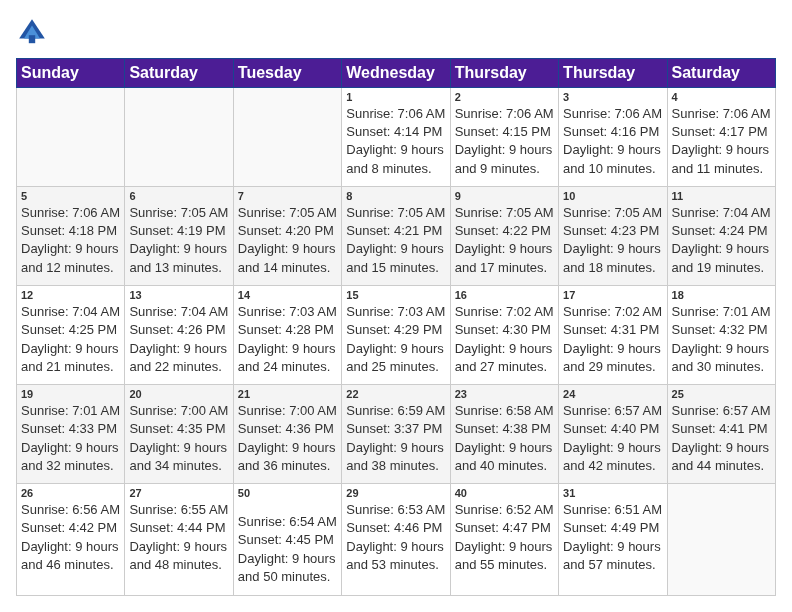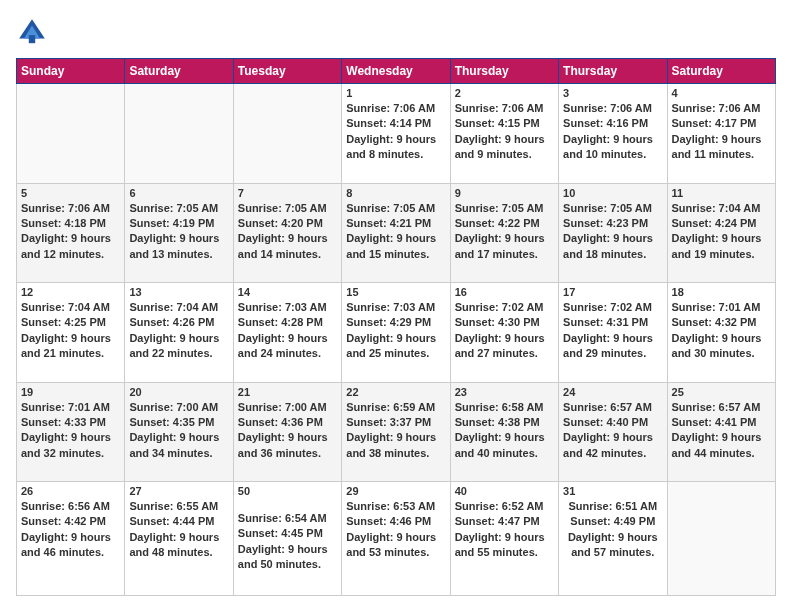--- a/index.html
+++ b/index.html
@@ -54,23 +54,23 @@
       color: #555;
     }
     .calendar {
       flex: 1;
       border: 1px solid #ccc;
       border-collapse: collapse;
       width: 100%;
       table-layout: fixed;
     }
     .calendar th {
-      background: #be185d;
+      background: #4c1d95;
       color: #fff;
-      font-size: 12px;
+      font-size: 16px;
       font-weight: bold;
       padding: 5px 4px;
       text-align: left;
       border: 1px solid #1a4490;
     }
     .calendar td {
       border: 1px solid #ccc;
       vertical-align: top;
       padding: 3px 4px;
       font-size: 9.5px;
@@ -85,23 +85,22 @@
       background: #f4f4f4;
     }
     .day-num {
       font-weight: bold;
       font-size: 11px;
       margin-bottom: 2px;
       display: block;
     }
     .day-info {
       line-height: 1.4;
-      font-size: 11px;
+      font-size: 13px;
       color: #333;
-      font-weight: bold;
     }
   </style>
 </head>
 <body>
 
 <div class="page">
   <div class="header">
     <div class="logo">
       <svg class="logo-icon" viewBox="0 0 40 40">
         <polygon points="20,4 36,28 4,28" fill="#2255a4"></polygon>
@@ -349,21 +348,21 @@
           </td>
           <td>
             <span class="day-num">40</span>
             <div class="day-info" style="white-space: pre-line;">Sunrise: 6:52 AM
 Sunset: 4:47 PM
 Daylight: 9 hours
 and 55 minutes.</div>
           </td>
           <td>
             <span class="day-num">31</span>
-            <div class="day-info" style="white-space: pre-line; text-align: center;">Sunrise: 6:51 AM
+            <div class="day-info" style="white-space: pre-line;">Sunrise: 6:51 AM
 Sunset: 4:49 PM
 Daylight: 9 hours
 and 57 minutes.</div>
           </td>
           <td class="empty"></td>
         </tr>
       </tbody>
   </table>
 </div>
 

